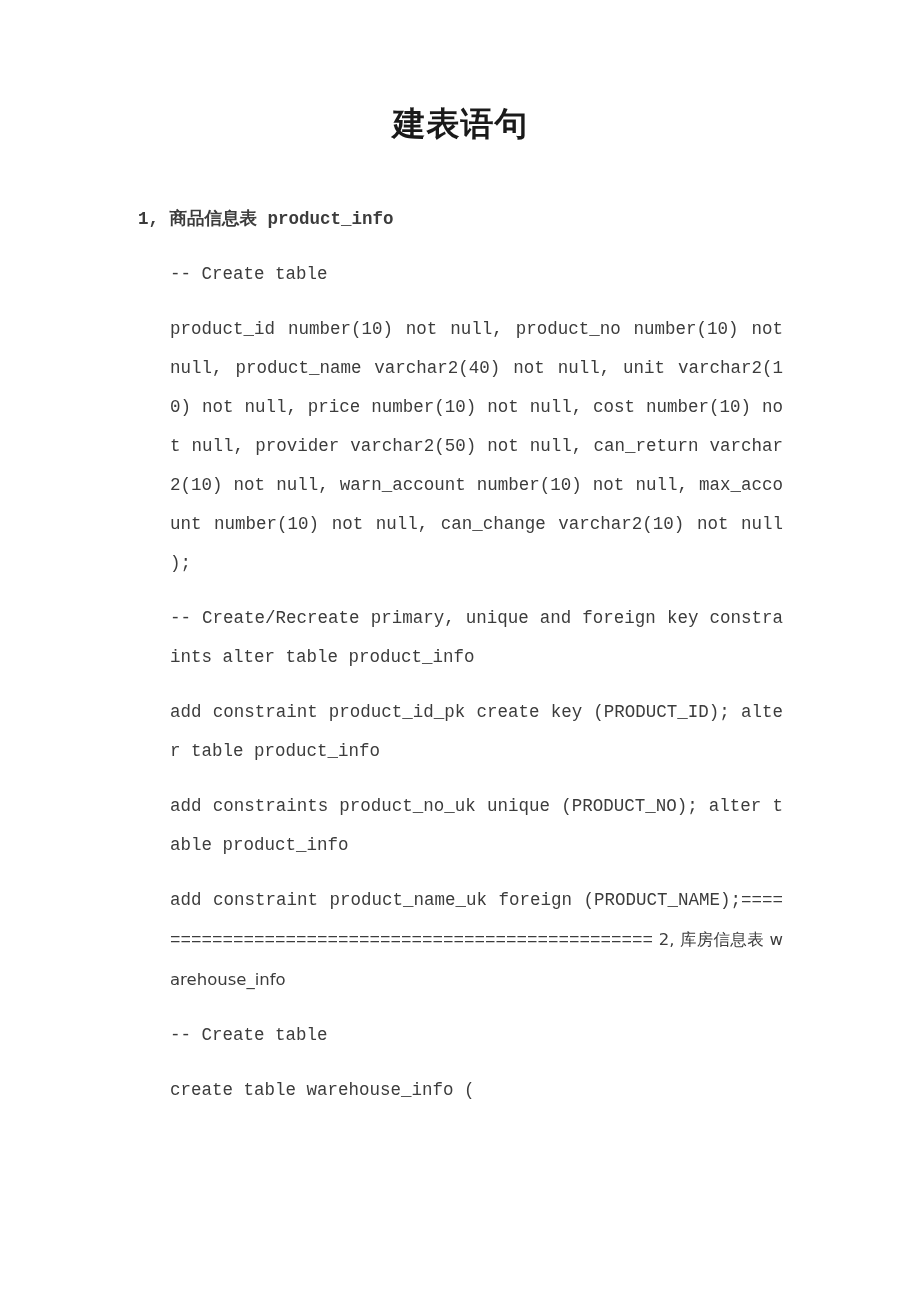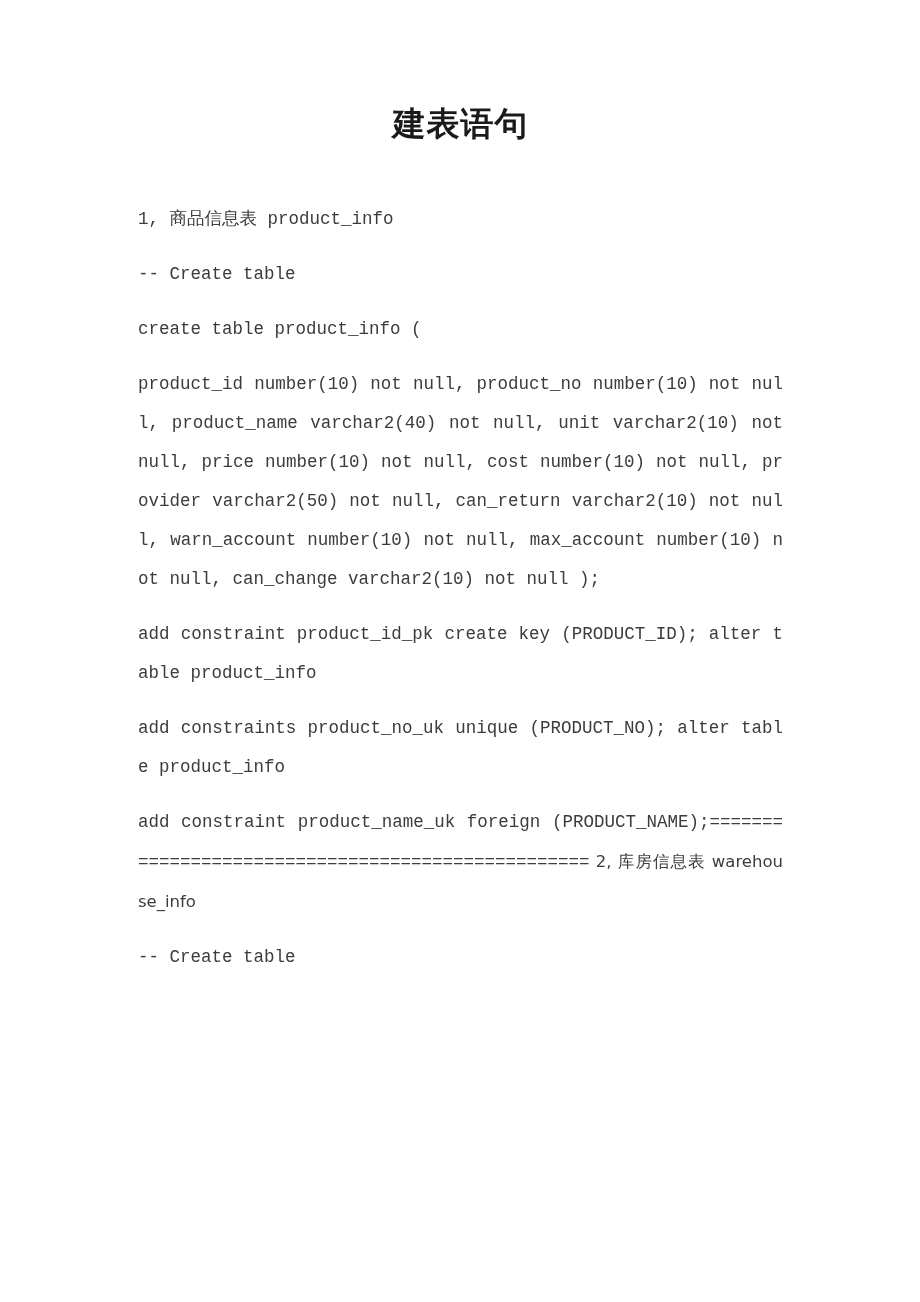--- a/index.html
+++ b/index.html
@@ -46,50 +46,53 @@
     line-height: 39px;
     text-align: justify;
     text-justify: inter-character;
     margin: 0;
     white-space: normal;
     word-break: break-all;
     color: #3c3c3c;
   }
   .para.first {
     margin-top: 56px;
+    font-weight: bold;
   }
   .gap-lg {
     margin-top: 16px;
+    margin-left: 32px;
   }
   .para .cjk {
     font-family: "DejaVu Sans", "Liberation Sans", sans-serif;
     font-size: 16.5px;
   }
 </style>
 </head>
 <body>
 
 <div class="page">
 
   <div class="content">
 
     <h1 class="doc-title">建表语句</h1>
 
     <p class="para first">1, 商品信息表 product_info</p>
 
     <p class="para gap-lg">-- Create table</p>
 
-    <p class="para gap-lg">create table product_info (</p>
 
     <p class="para gap-lg">  product_id     number(10) not null,    product_no     number(10) not null,      product_name  varchar2(40)  not  null,       unit  varchar2(10) not null,    price           number(10) not null,   cost          number(10) not null,    provider      varchar2(50) not null,    can_return    varchar2(10) not null,    warn_account  number(10)  not  null,      max_account    number(10)  not  null,   can_change    varchar2(10) not null );</p>
 
+    <p class="para gap-lg">-- Create/Recreate primary, unique and foreign key constraints alter table product_info</p>
 
     <p class="para gap-lg">  add constraint product_id_pk create key (PRODUCT_ID); alter table product_info</p>
 
     <p class="para gap-lg">  add constraints product_no_uk unique (PRODUCT_NO); alter table product_info</p>
 
     <p class="para gap-lg"><span>  add   constraint   product_name_uk   foreign   (PRODUCT_NAME);</span><span>==================================================</span><span class="cjk"> 2, 库房信息表 warehouse_info</span></p>
 
     <p class="para gap-lg">-- Create table</p>
 
+    <p class="para gap-lg">create table warehouse_info (</p>
 
   </div>
 </div>
 
 </body></html>

